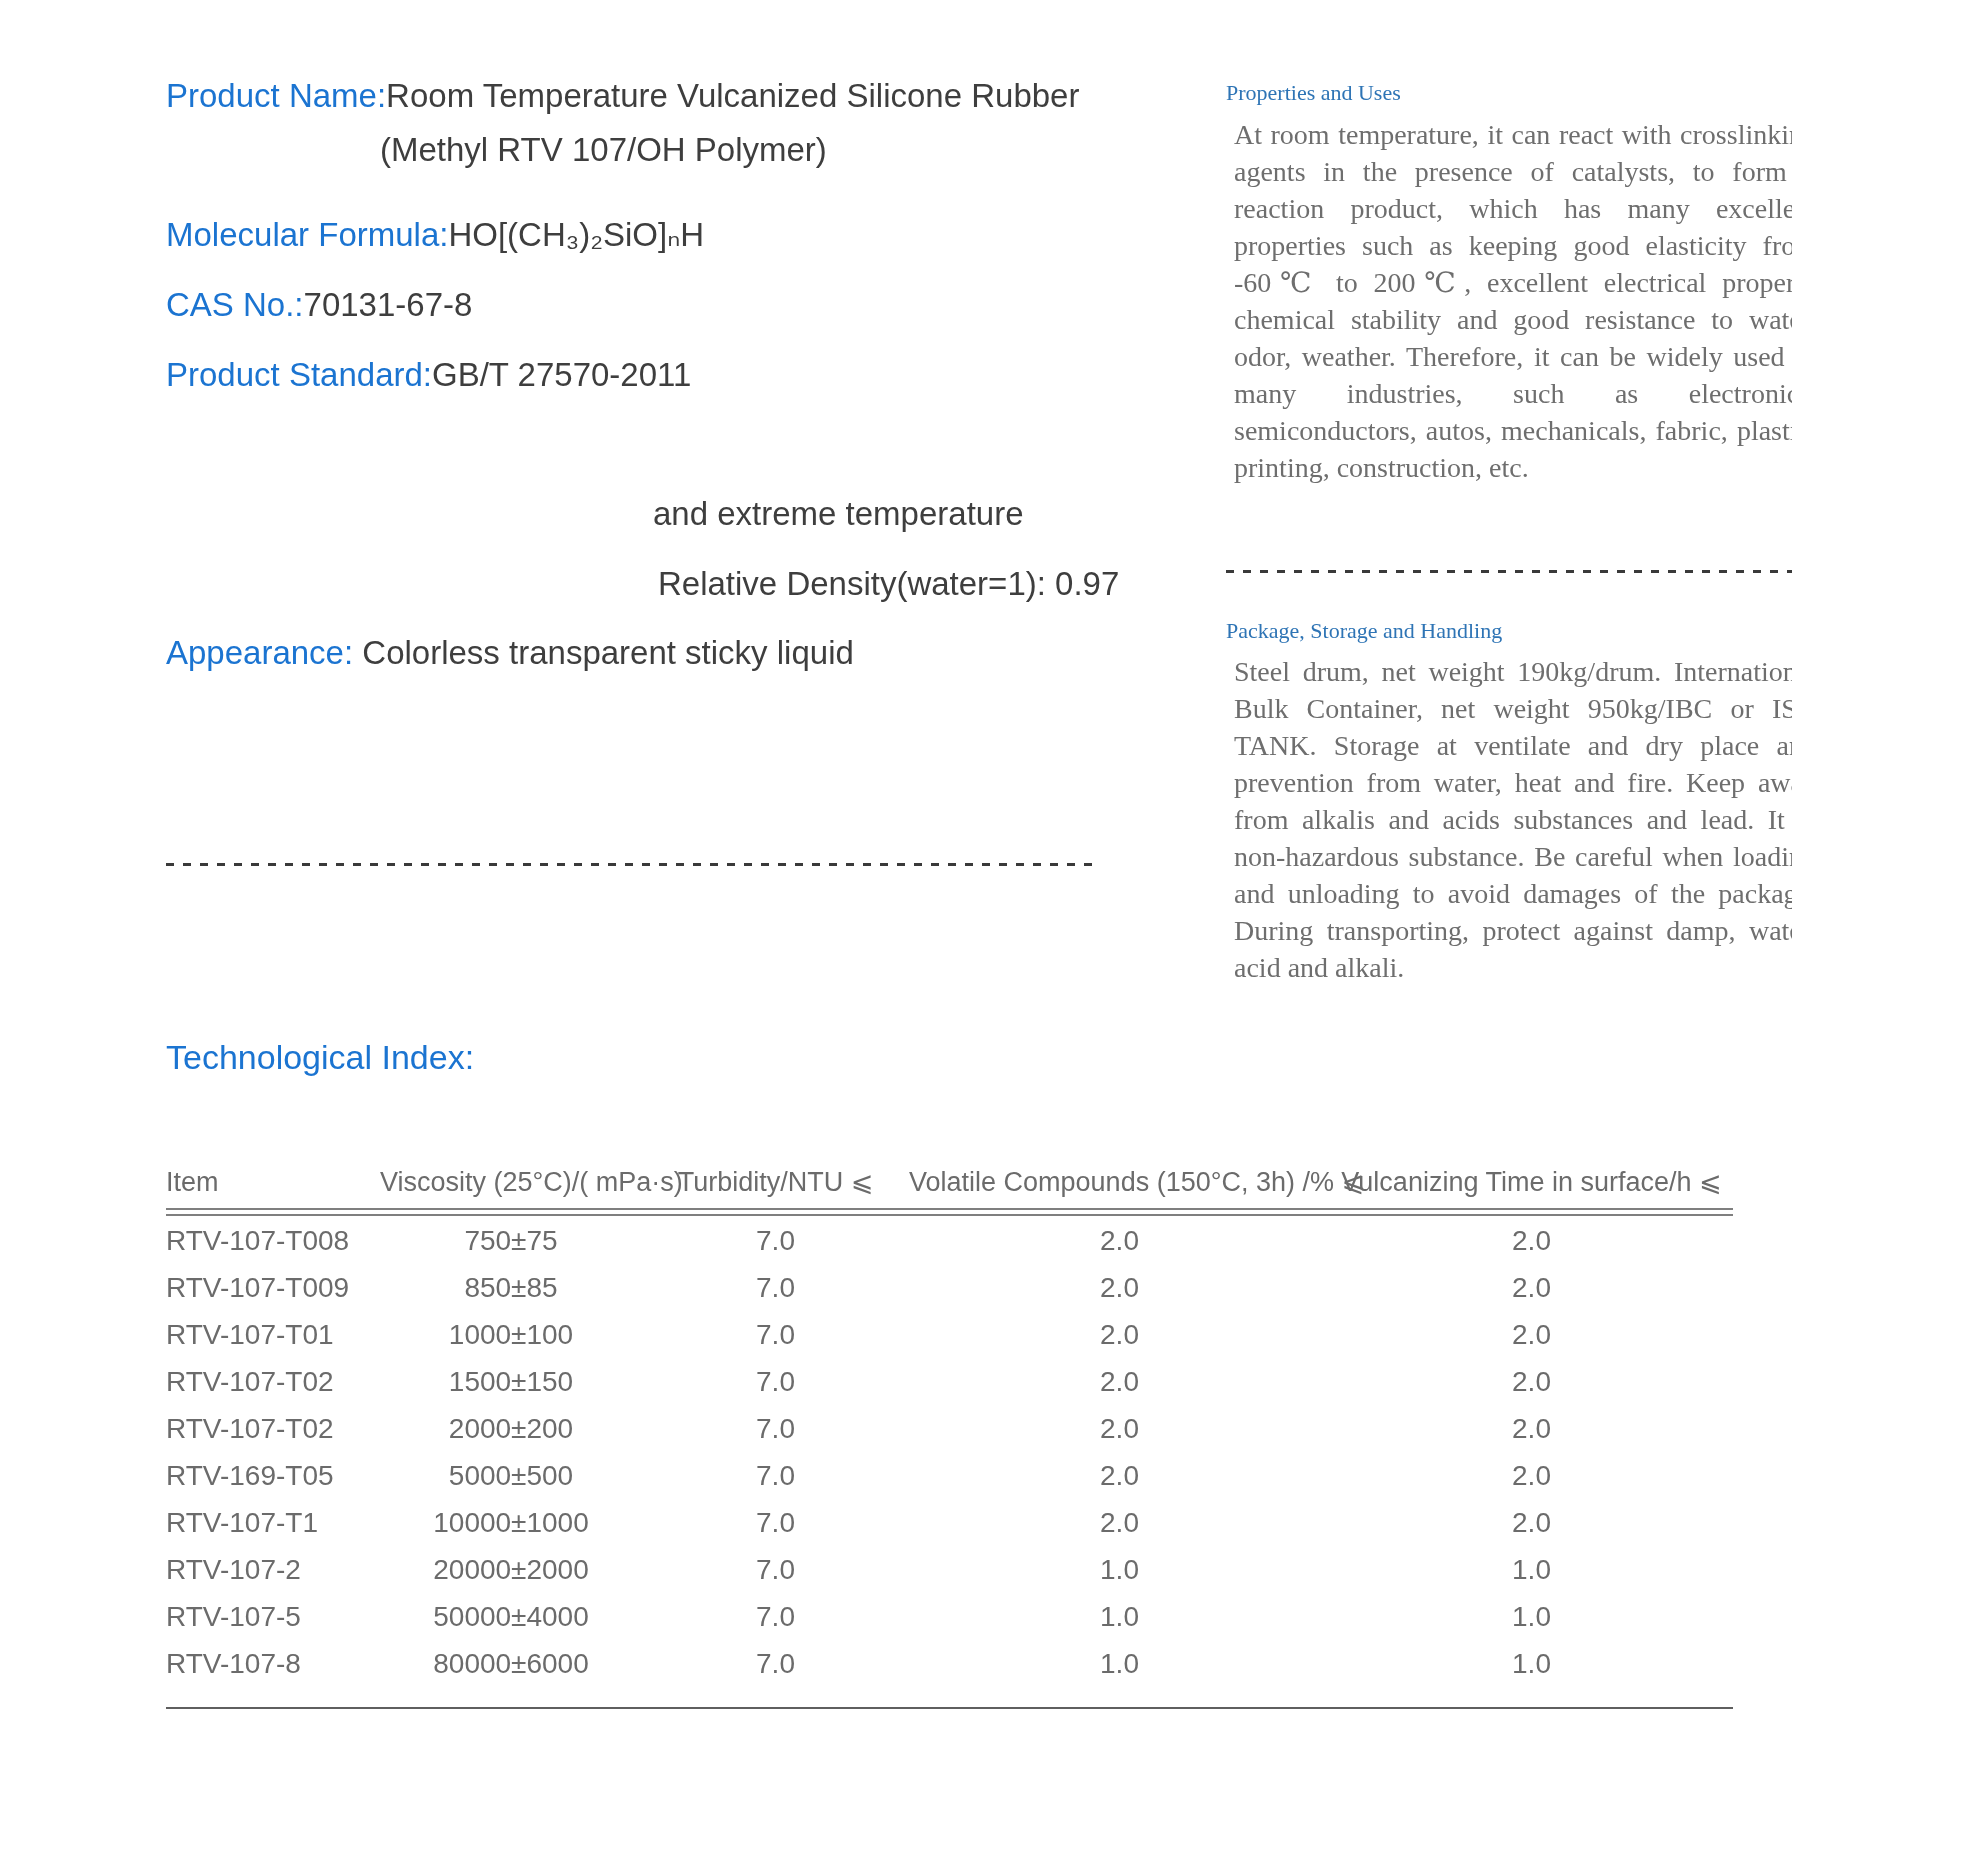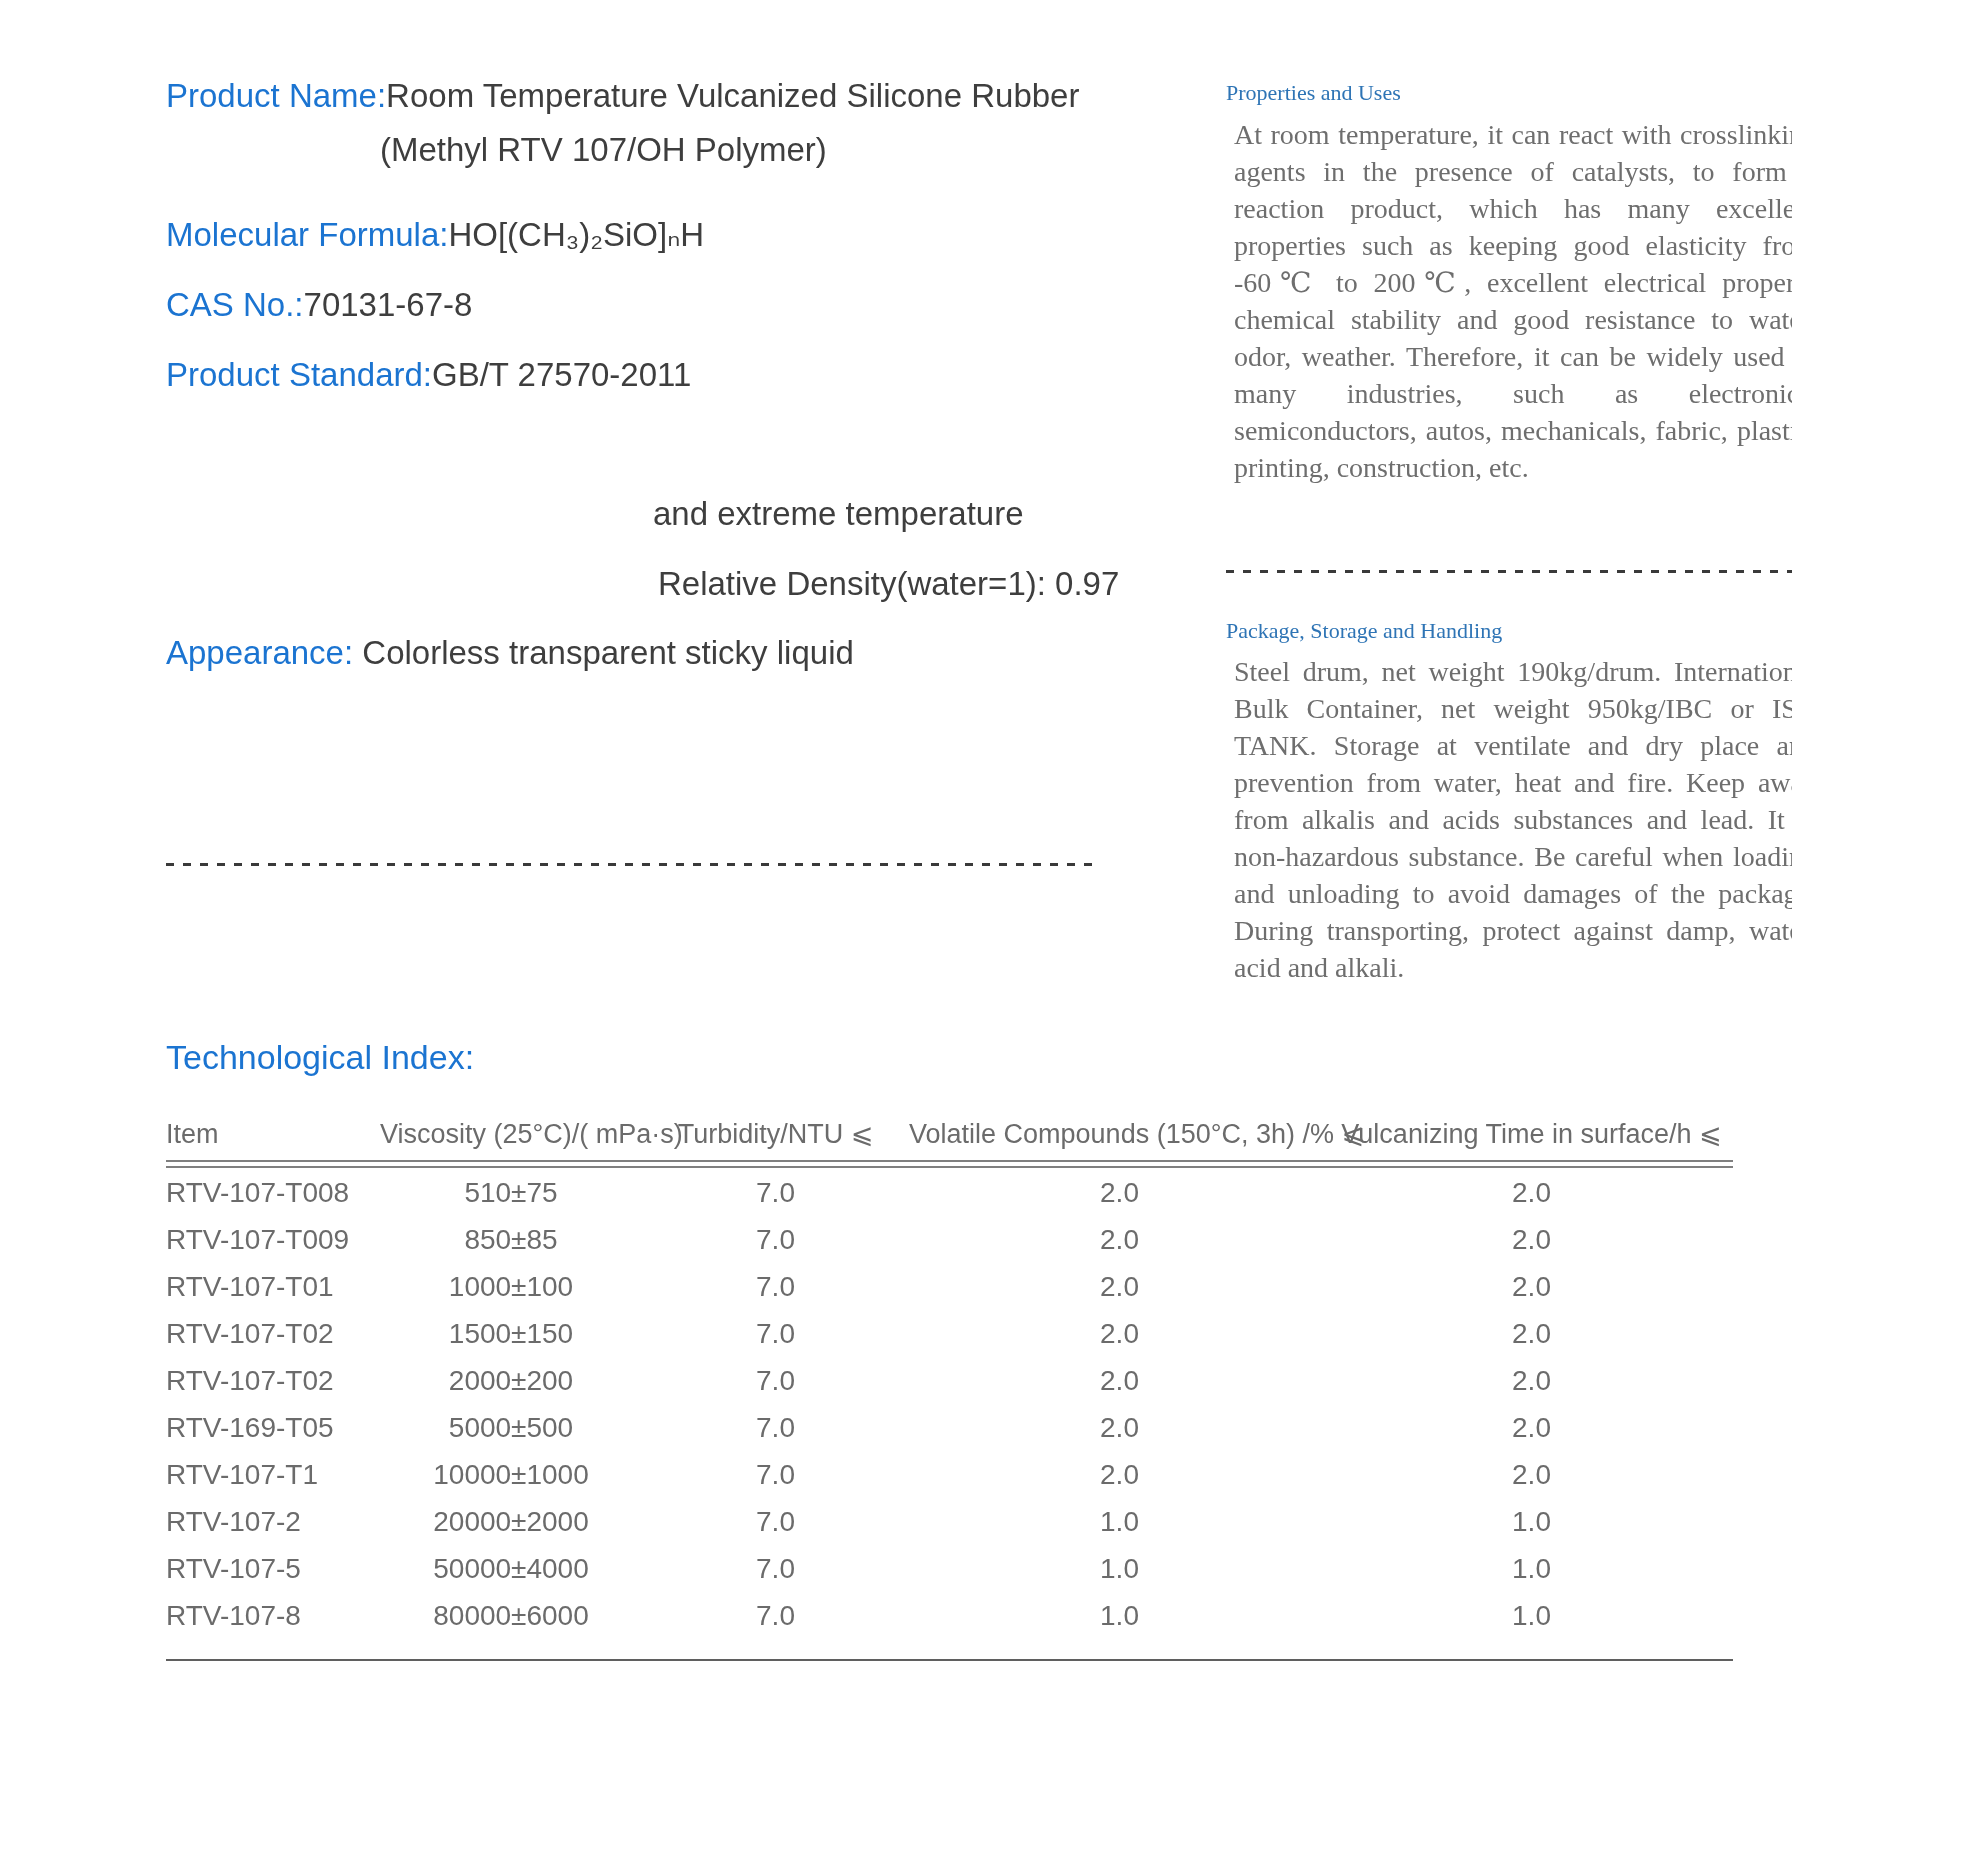--- a/index.html
+++ b/index.html
@@ -55,21 +55,21 @@
     font-size:34px;line-height:42px;color:#1b74d1;white-space:nowrap;
   }
   .tbl{position:absolute;left:166px;top:1114px;width:1567px;}
   .trow{
     display:grid;
     grid-template-columns:214px 262px 267px 421px 403px;
     align-items:center;
   }
   .trow .c{text-align:center;color:#6b6b6b;}
   .trow .c:first-child{text-align:left;}
-  .thead-row{height:40px;font-size:27px;}
+  .thead-row{height:40px;font-size:27px;margin-top:48px;}
   .thead-row .c{white-space:nowrap;}
   .double-rule{
     margin-top:6.3px;height:8.1px;box-sizing:border-box;
     border-top:2.7px solid #7f7f7f;border-bottom:2.7px solid #7f7f7f;
   }
   .tbody{margin-top:1px;}
   .tbody .trow{height:47px;font-size:28px;}
   .bottom-rule{margin-top:20px;border-top:2.7px solid #5f5f5f;height:0;}
   .note{margin-top:18px;font-size:29px;line-height:36px;color:#6b6b6b;}
 </style>
@@ -122,21 +122,21 @@
       <div class="c">Turbidity/NTU ⩽</div>
       <div class="c">Volatile Compounds (150°C, 3h) /% ⩽</div>
       <div class="c">Vulcanizing Time in surface/h ⩽</div>
     </div>
 
     <div class="double-rule"></div>
 
     <div class="tbody">
       <div class="trow">
         <div class="c">RTV-107-T008</div>
-        <div class="c">510±75</div>
+        <div class="c">750±75</div>
         <div class="c">7.0</div>
         <div class="c">2.0</div>
         <div class="c">2.0</div>
       </div>
       <div class="trow">
         <div class="c">RTV-107-T009</div>
         <div class="c">850±85</div>
         <div class="c">7.0</div>
         <div class="c">2.0</div>
         <div class="c">2.0</div>

